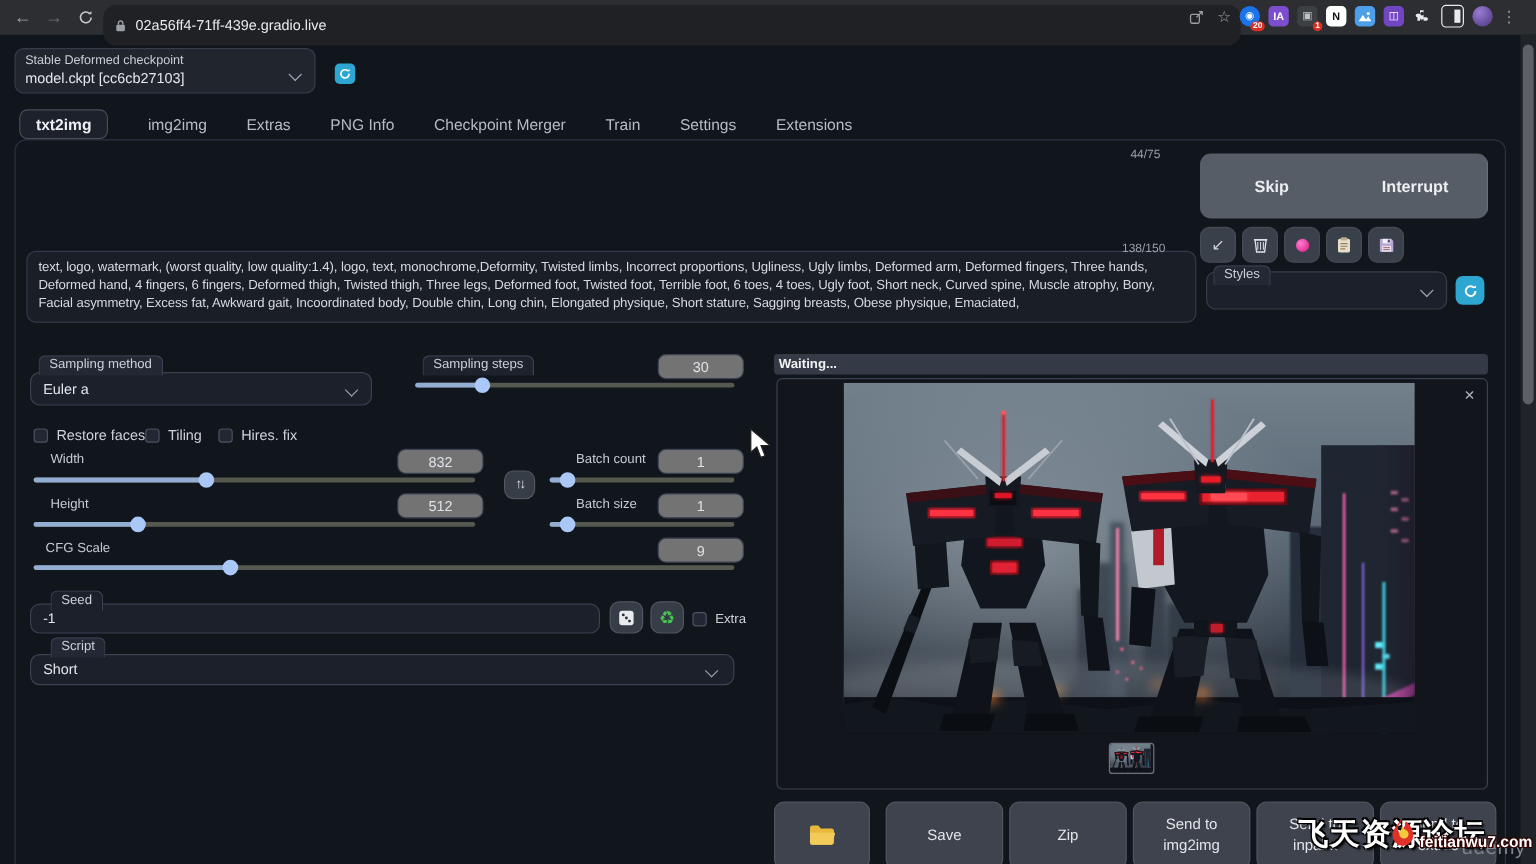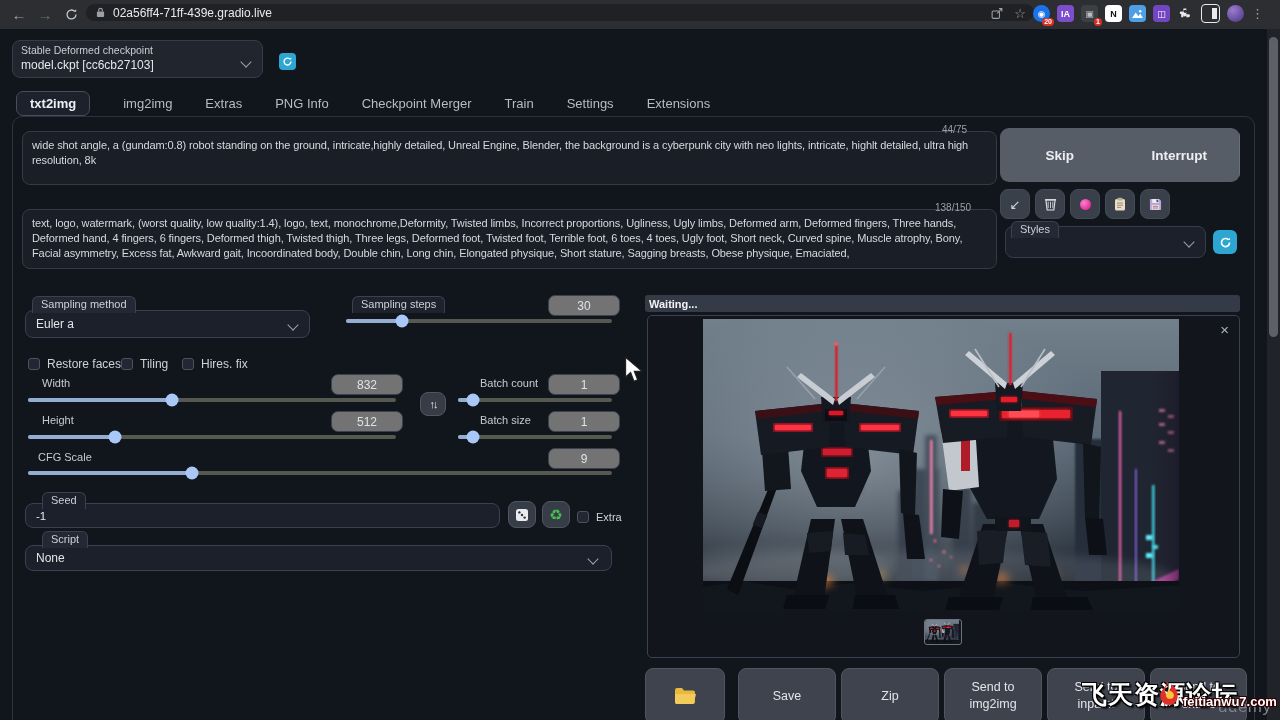--- a/index.html
+++ b/index.html
@@ -2,21 +2,21 @@
 <html><head>
 <meta charset="utf-8">
 <style>
   html,body{margin:0;padding:0;background:#000;}
   .stage{position:relative;width:1280px;height:720px;overflow:hidden;background:#11151c;
          font-family:"Liberation Sans","DejaVu Sans",sans-serif;color:#d8dbe0;}
   
   .chrome{position:absolute;left:0;top:0;width:1280px;height:29px;background:#2c2e32;}
   .navic{position:absolute;top:3px;width:22px;height:22px;display:flex;align-items:center;justify-content:center;
          color:#9aa0a6;font-size:15px;}
-  .omnibox{position:absolute;left:86px;top:4px;width:948px;height:17px;background:#202124;border-radius:11px;
+  .omnibox{position:absolute;left:86px;top:4px;width:948px;height:34px;background:#202124;border-radius:11px;
            display:flex;align-items:center;color:#e8eaed;font-size:12px;}
   .omnibox .lock{margin:0 8px 0 10px;display:flex;}
   .omni-right{position:absolute;right:8px;top:2px;display:flex;gap:10px;align-items:center;color:#9aa0a6;}
   .extrow{position:absolute;right:16px;top:4px;display:flex;gap:7px;align-items:center;}
   .exticon{width:17px;height:17px;border-radius:4px;display:flex;align-items:center;justify-content:center;
            font-size:9px;font-weight:bold;position:relative;}
   .badge{position:absolute;right:-4px;bottom:-4px;background:#d93025;color:#fff;font-size:7px;font-weight:bold;
          border-radius:4px;padding:0 2px;line-height:8px;height:8px;display:flex;align-items:center;}
   
   .block{position:absolute;background:#1d222c;border:1px solid #363d4a;border-radius:8px;box-sizing:border-box;}
@@ -300,21 +300,20 @@
     <span class="tab">PNG Info</span>
     <span class="tab">Checkpoint Merger</span>
     <span class="tab">Train</span>
     <span class="tab">Settings</span>
     <span class="tab">Extensions</span>
   </div>
 
   <div style="position:absolute;left:12px;top:116px;width:1241px;height:640px;border:1px solid #2c3340;border-radius:10px;"></div>
 
   <span class="counter" style="left:942px;top:124px">44/75</span>
-  <div class="ta" style="left:22px;top:131px;width:975px;height:54px">wide shot angle, a (gundam:0.8) robot standing on the ground, intricate,highly detailed, Unreal Engine, Blender, the background is a cyberpunk city with neo lights, intricate, highlt detailed, ultra high resolution, 8k</div>
 
   <span class="counter" style="left:935px;top:202px">138/150</span>
   <div class="ta" style="left:22px;top:209px;width:975px;height:60px">text, logo, watermark, (worst quality, low quality:1.4), logo, text, monochrome,Deformity, Twisted limbs, Incorrect proportions, Ugliness, Ugly limbs, Deformed arm, Deformed fingers, Three hands, Deformed hand, 4 fingers, 6 fingers, Deformed thigh, Twisted thigh, Three legs, Deformed foot, Twisted foot, Terrible foot, 6 toes, 4 toes, Ugly foot, Short neck, Curved spine, Muscle atrophy, Bony, Facial asymmetry, Excess fat, Awkward gait, Incoordinated body, Double chin, Long chin, Elongated physique, Short stature, Sagging breasts, Obese physique, Emaciated,</div>
 
   <div style="position:absolute;left:1000px;top:128px;width:240px;height:54px;background:#575d66;border-radius:9px;display:flex;overflow:hidden">
     <div style="flex:1;display:flex;align-items:center;justify-content:center;font-size:13.5px;font-weight:bold;color:#eceef1">Skip</div>
     <div style="flex:1;display:flex;align-items:center;justify-content:center;font-size:13.5px;font-weight:bold;color:#eceef1;border-right:1px solid #6a7078">Interrupt</div>
   </div>
 
   <div class="ibtn" style="left:1000px;top:189px;font-size:13px">
@@ -434,21 +433,21 @@
   </div>
   <div class="gbtn" style="left:542px;top:501px;width:28px;height:27px;background:#373d47;color:#45c24f;font-size:15px">
       <span>♻</span>
     </div>
   <div style="position:absolute;left:577px;top:507px;white-space:nowrap">
     <span class="cb"></span><span class="cbl" style="font-size:11px">Extra</span>
   </div>
 
   <span class="chip" style="left:42px;top:531px">Script</span>
   <div class="select" style="left:25px;top:545px;width:587px;height:26px">
-    <span>None</span>
+    <span>Short</span>
     <span class="chev" style="position:absolute;right:14px;top:13px"></span>
   </div>
 
   <div style="position:absolute;left:645px;top:295px;width:595px;height:17px;background:#353b46;border-radius:3px;display:flex;align-items:center">
     <span style="font-size:11px;font-weight:bold;color:#f0f2f4;padding-left:4px">Waiting...</span>
   </div>
 
   <div style="position:absolute;left:647px;top:315px;width:593px;height:343px;background:#12151c;border:1px solid #3a4150;border-radius:5px;box-sizing:border-box">
     <span style="position:absolute;right:10px;top:6px;color:#aab2bc;font-size:15px;line-height:15px">×</span>
     <svg style="position:absolute;left:55px;top:3px" width="476" height="292" viewBox="0 0 476 292">

